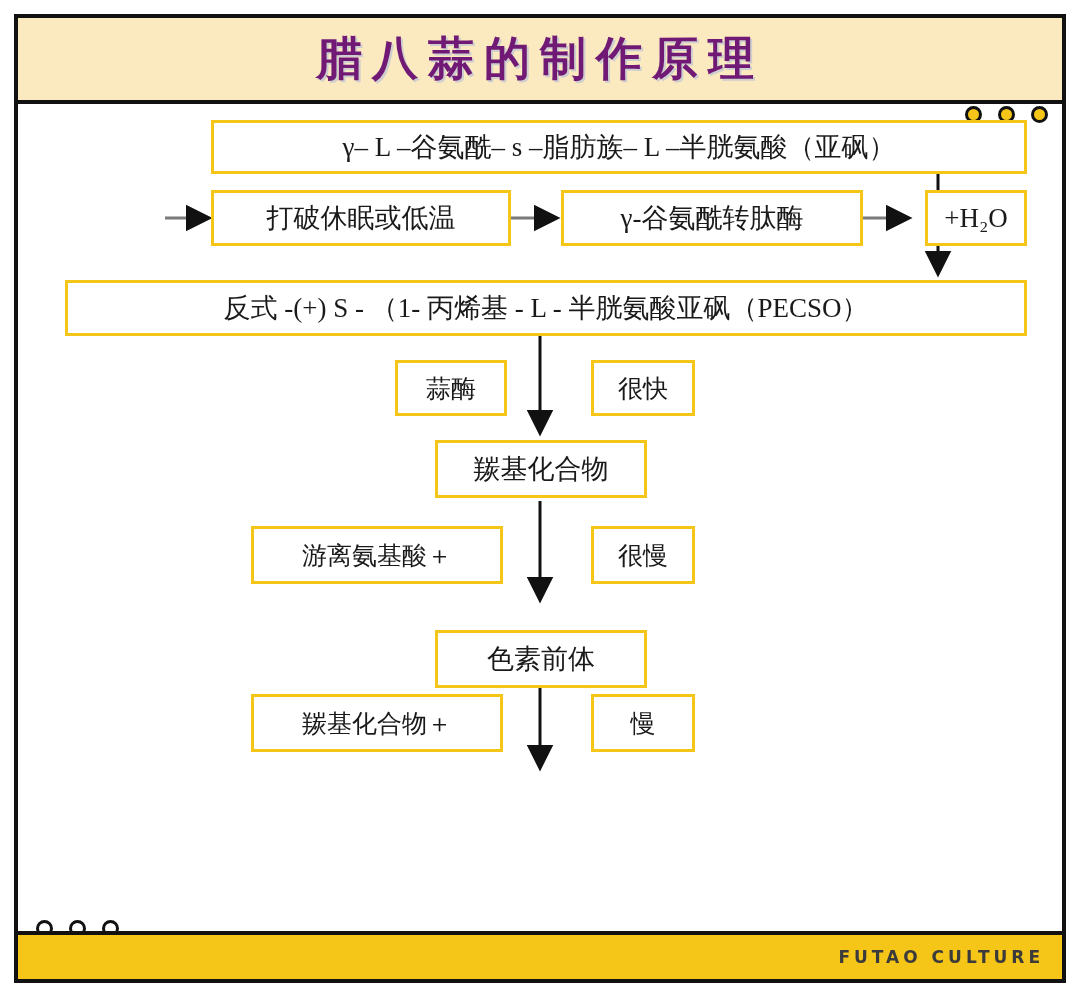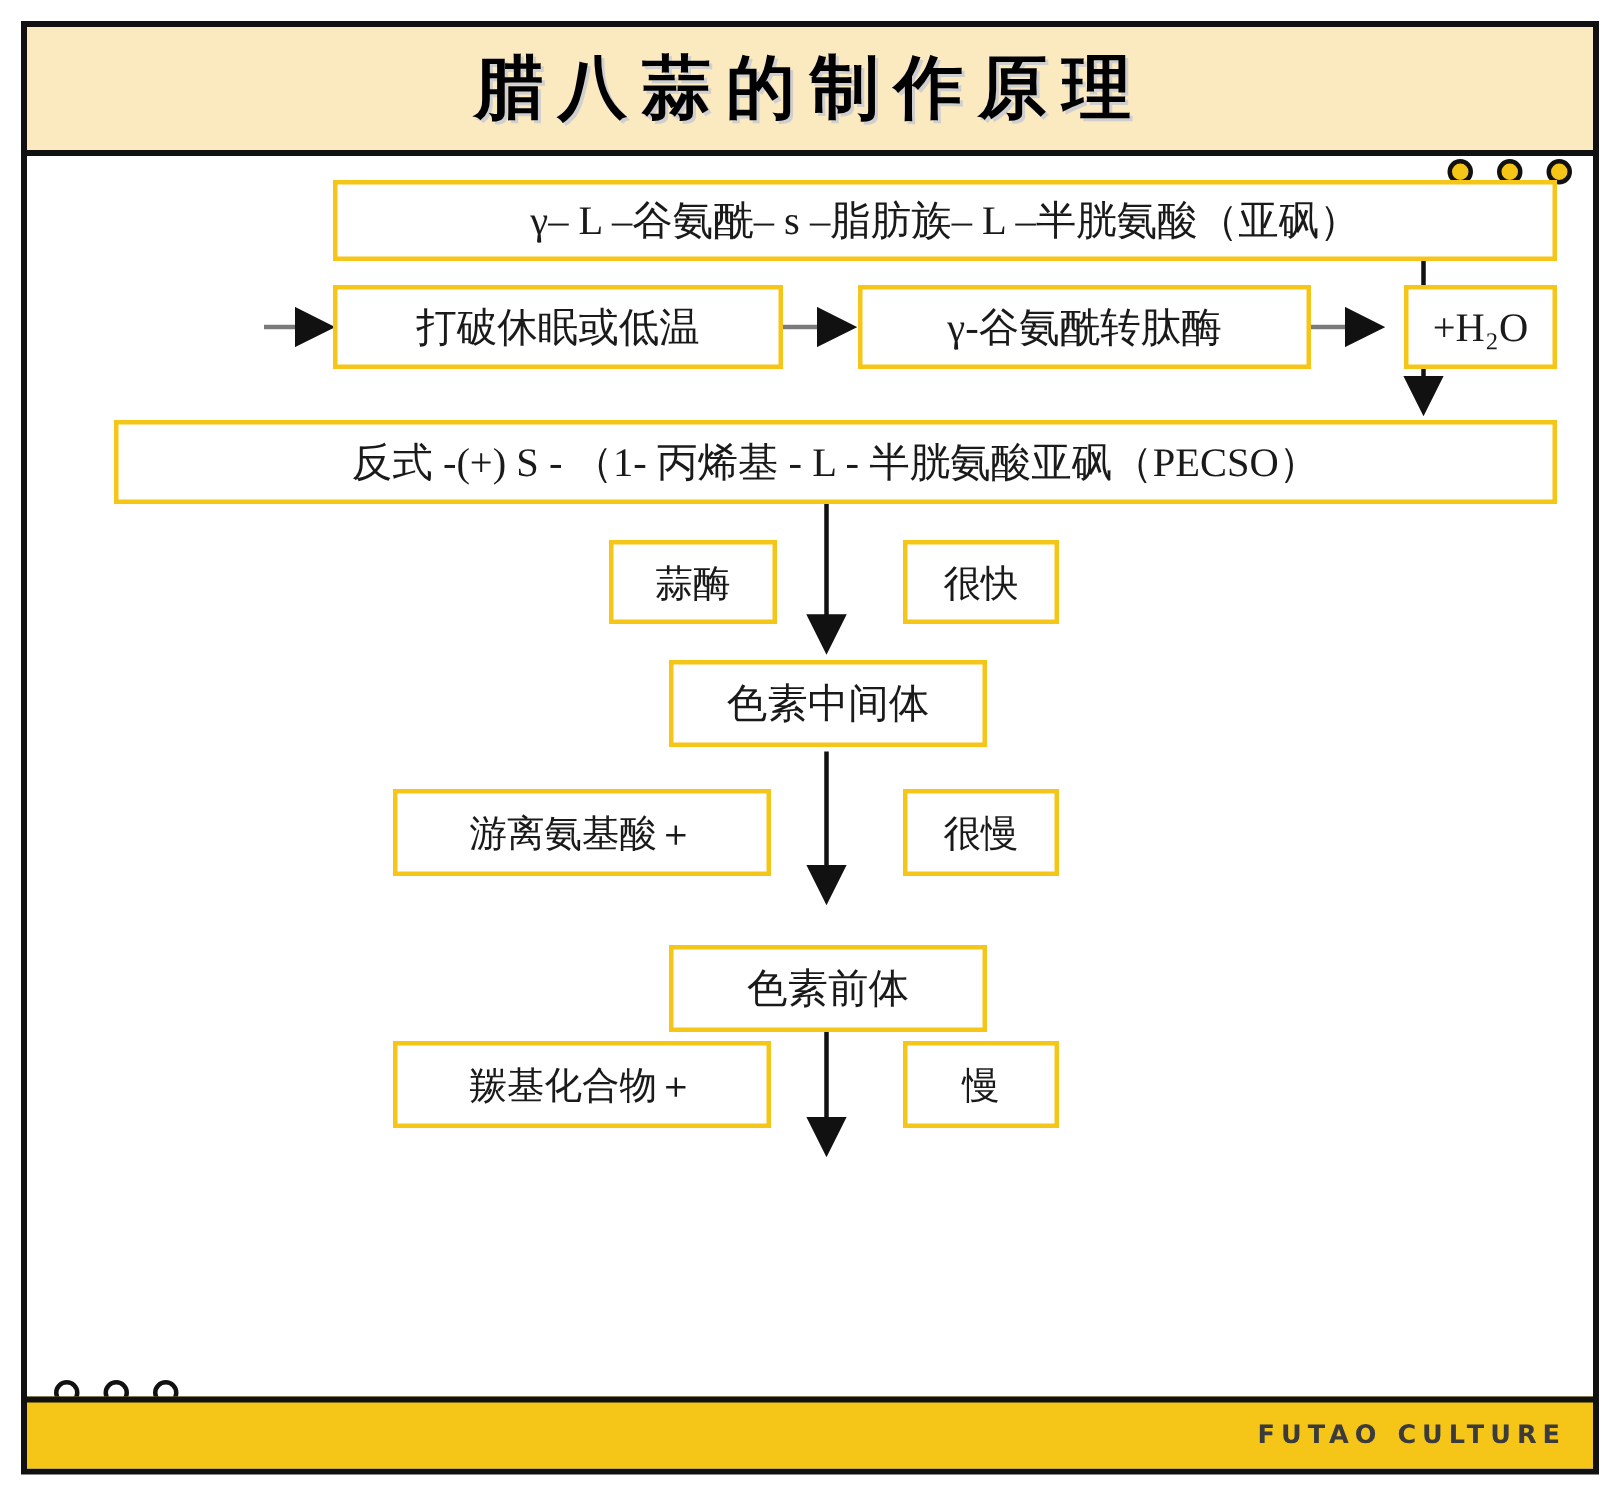--- a/index.html
+++ b/index.html
@@ -38,21 +38,21 @@
     border-bottom: 4px solid #111111;
     display: flex;
     align-items: center;
     justify-content: center;
   }
   #title-text {
     font-family: "DejaVu Sans", sans-serif;
     font-weight: bold;
     font-size: 46px;
     letter-spacing: 10px;
-    color: #000000;
+    color: #701a75;
     white-space: nowrap;
     text-shadow: 2px 2px 0 #cfcfcf;
   }
 
   
   .dots {
     position: absolute;
     display: flex;
     gap: 16px;
     align-items: center;
@@ -95,21 +95,21 @@
     font-weight: bold;
     font-size: 17px;
     letter-spacing: 4px;
     color: #3b3b3b;
     padding-right: 18px;
   }
 
   
   #canvas {
     position: absolute;
-    left: 12px;
+    left: 1px;
     top: 86px;
     width: 852px;
     height: 835px;
   }
 
   
   .node {
     position: absolute;
     box-sizing: border-box;
     border: 3px solid #f5c518;
@@ -194,21 +194,21 @@
     </div>
 
     <div class="node sm" style="left:376px; top:256px; width:112px; height:56px;">
       <span>蒜酶</span>
     </div>
     <div class="node sm" style="left:572px; top:256px; width:104px; height:56px;">
       <span>很快</span>
     </div>
 
     <div class="node mid" style="left:416px; top:336px; width:212px; height:58px;">
-      <span>色素中间体</span>
+      <span>羰基化合物</span>
     </div>
 
     <div class="node sm" style="left:232px; top:422px; width:252px; height:58px;">
       <span>游离氨基酸＋</span>
     </div>
     <div class="node sm" style="left:572px; top:422px; width:104px; height:58px;">
       <span>很慢</span>
     </div>
 
     <div class="node mid" style="left:416px; top:502px; width:212px; height:58px;margin-top:24px;">

